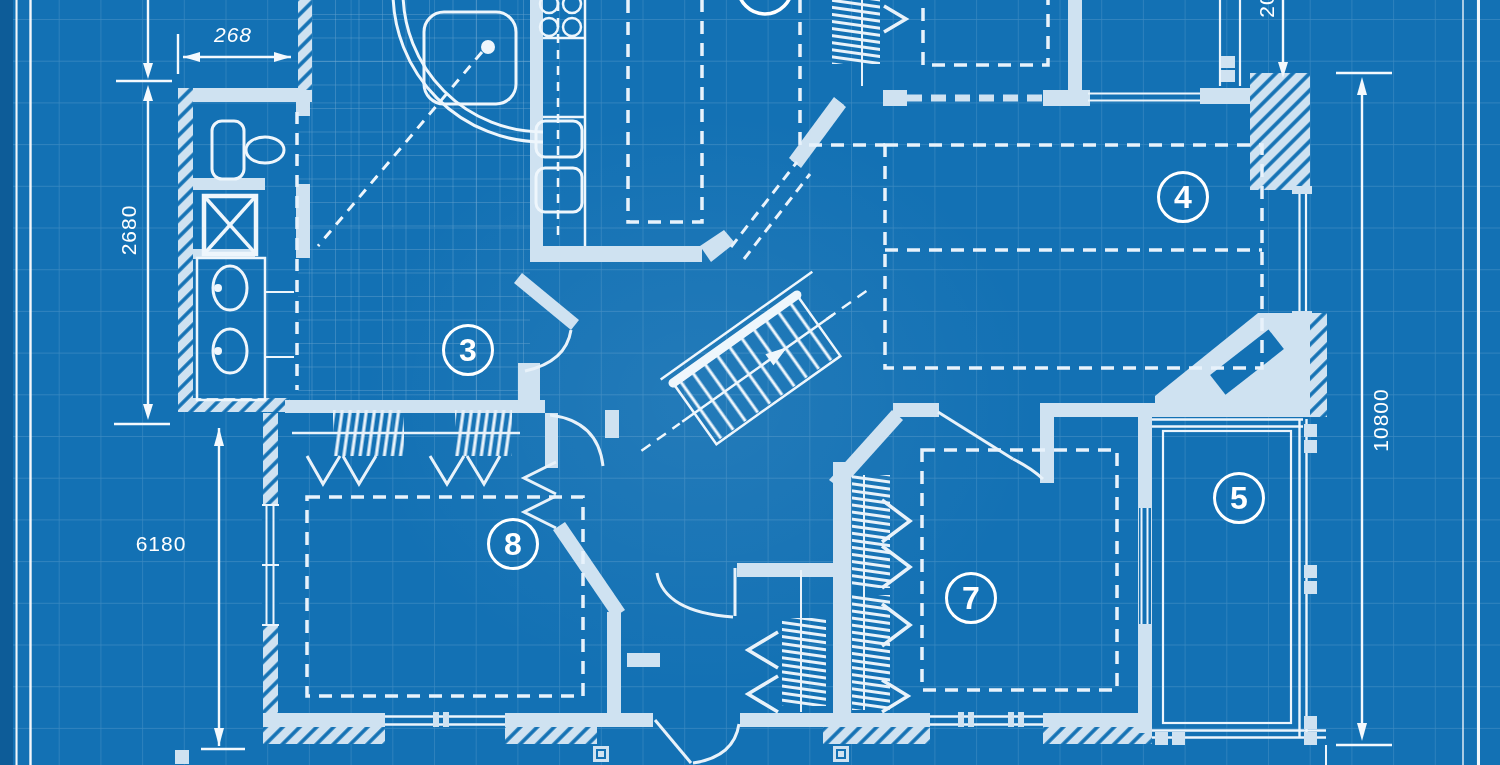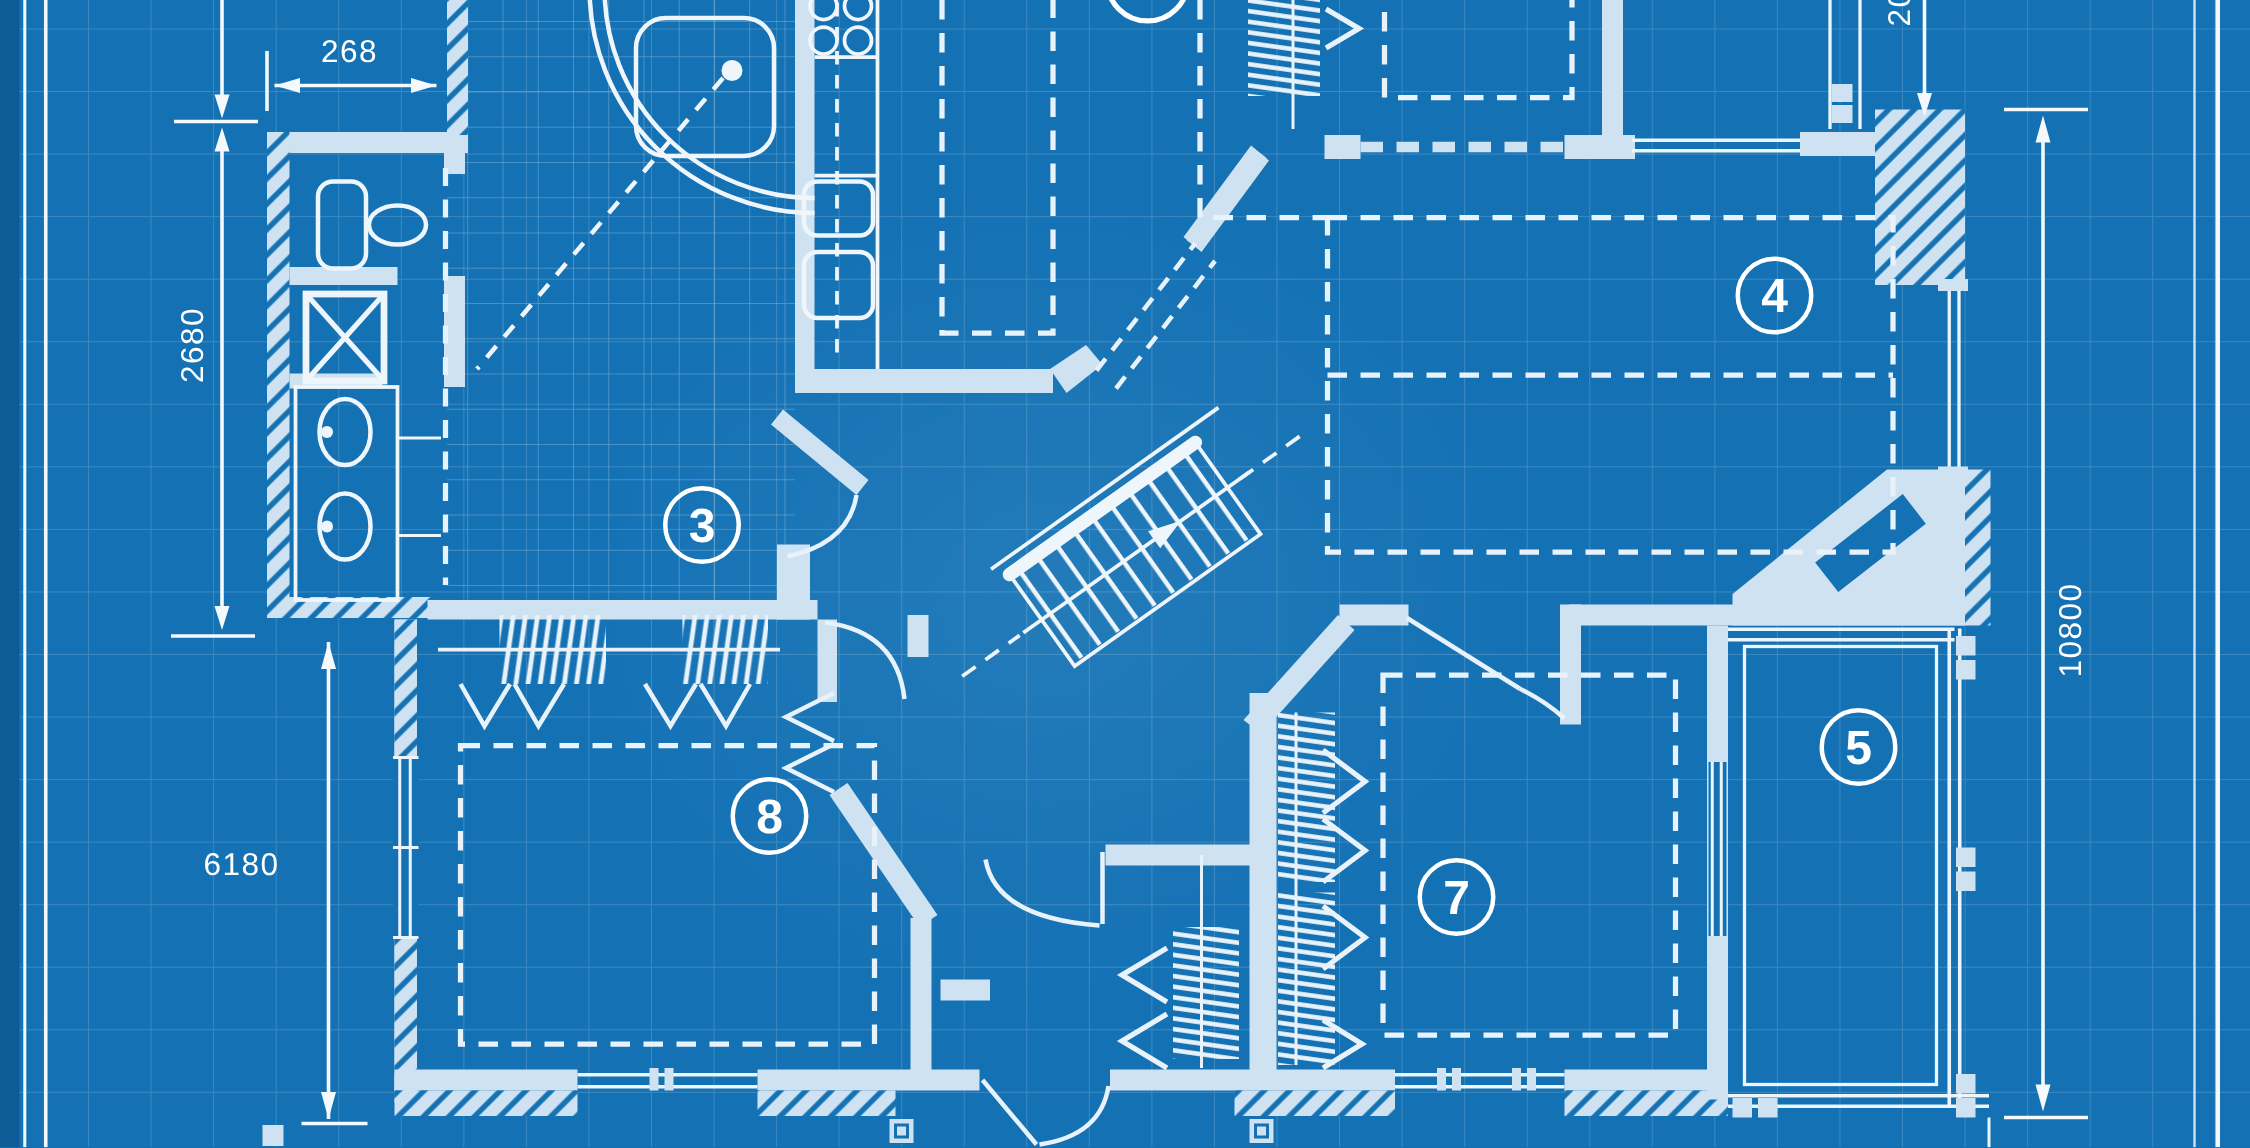--- a/index.html
+++ b/index.html
@@ -351,19 +351,19 @@
 <div class="room-circle" style="left:1213px;top:472px;">
       <span>5</span>
     </div>
 <div class="room-circle" style="left:945px;top:572px;">
       <span>7</span>
     </div>
 <div class="room-circle" style="left:487px;top:518px;">
       <span>8</span>
     </div>
 
-<div class="dim" style="left:205px;top:23px;width:56px;">268</div>
+<div class="dim" style="left:205px;top:23px;width:56px;font-style:italic;">268</div>
 <div class="dim vert" style="left:94px;top:218px;width:70px;">2680</div>
-<div class="dim" style="left:131px;top:565px;width:60px;text-align:center;">6180</div>
+<div class="dim" style="left:131px;top:532px;width:60px;text-align:center;">6180</div>
 <div class="dim vert" style="left:1341px;top:408px;width:80px;">10800</div>
 <div class="dim vert" style="left:1247px;top:-7px;width:40px;">20</div>
 
 </div>
 
 </body></html>

